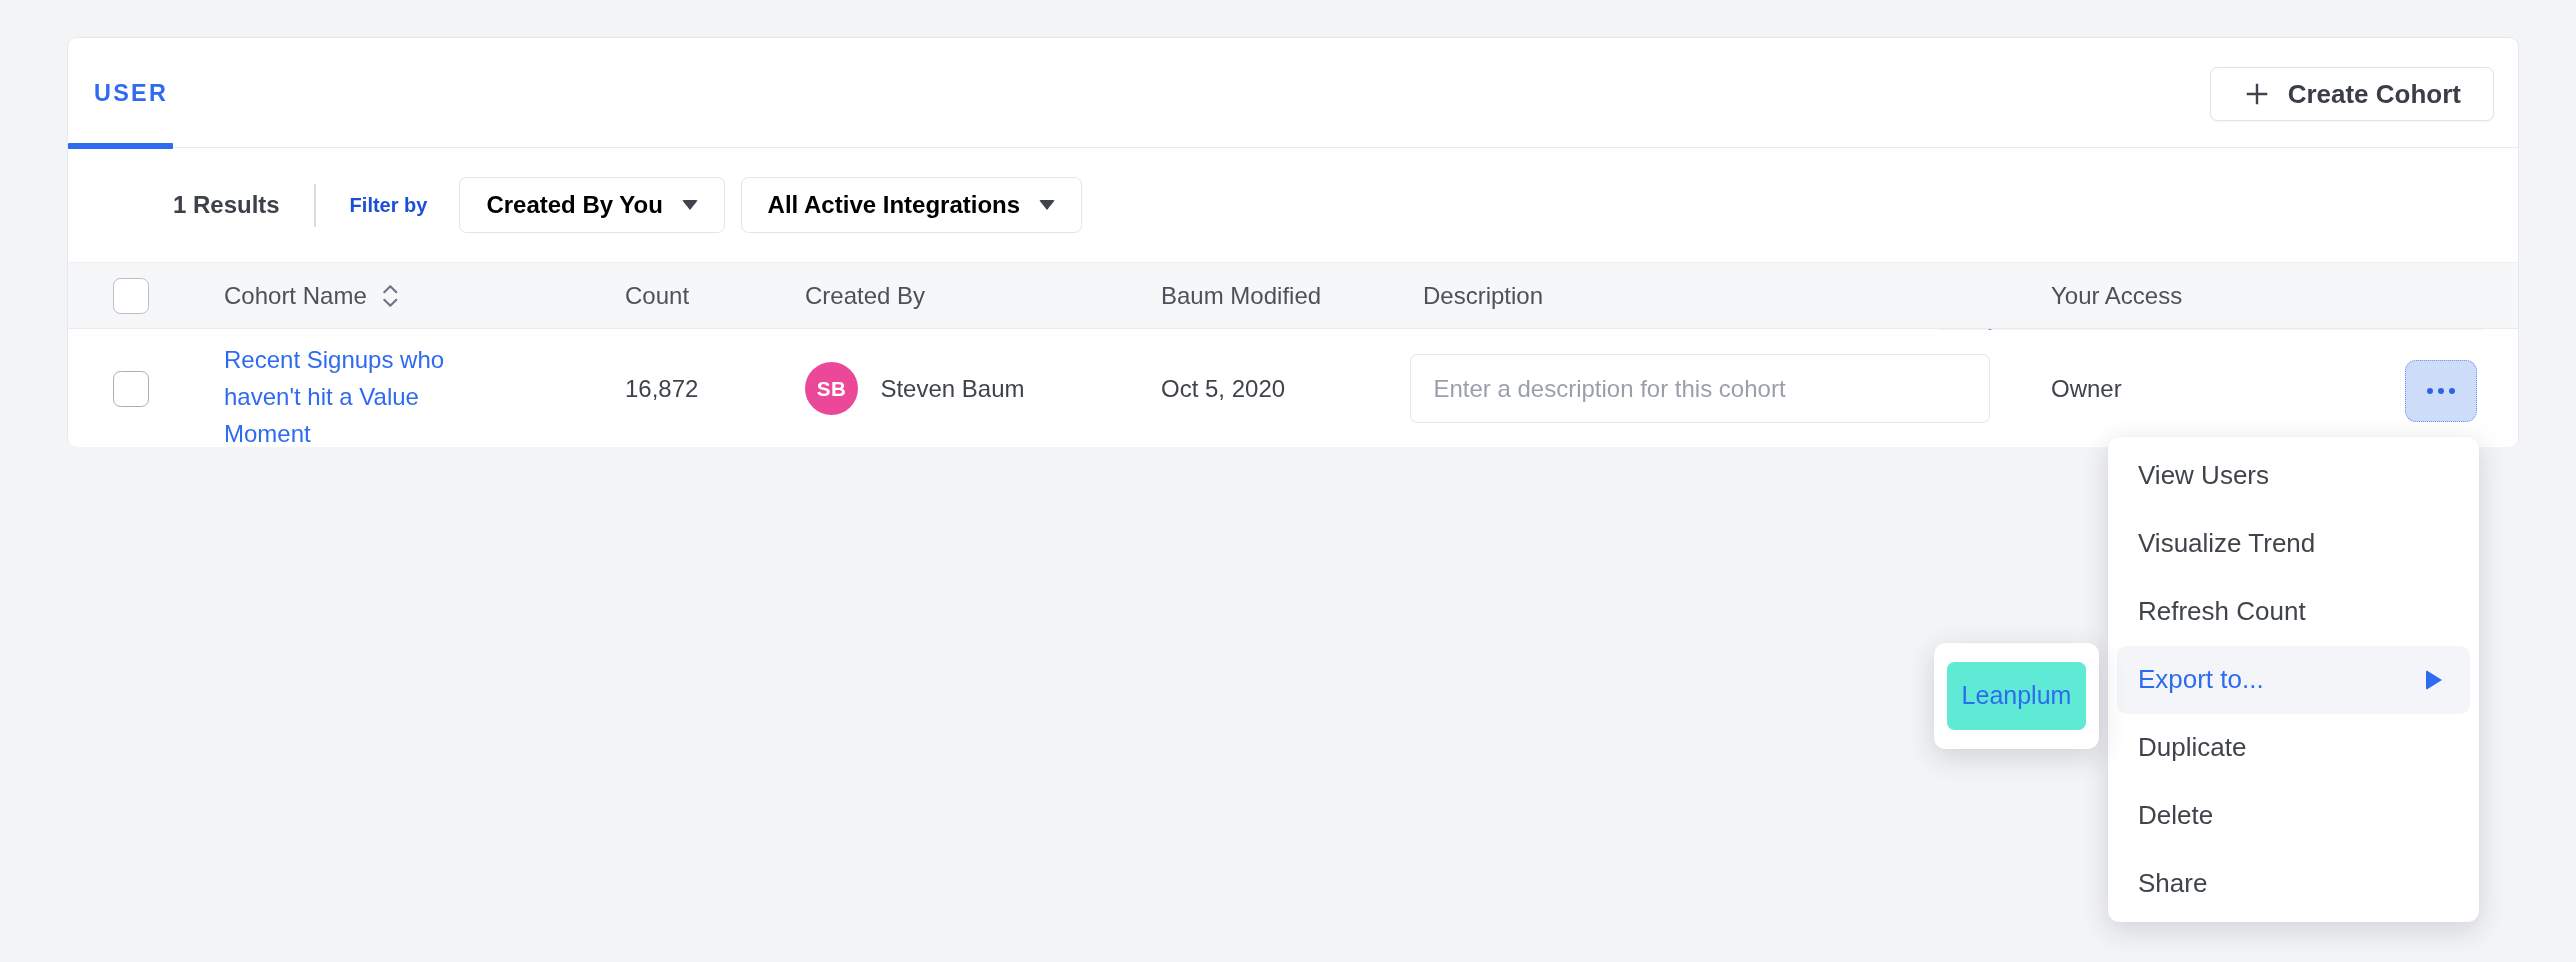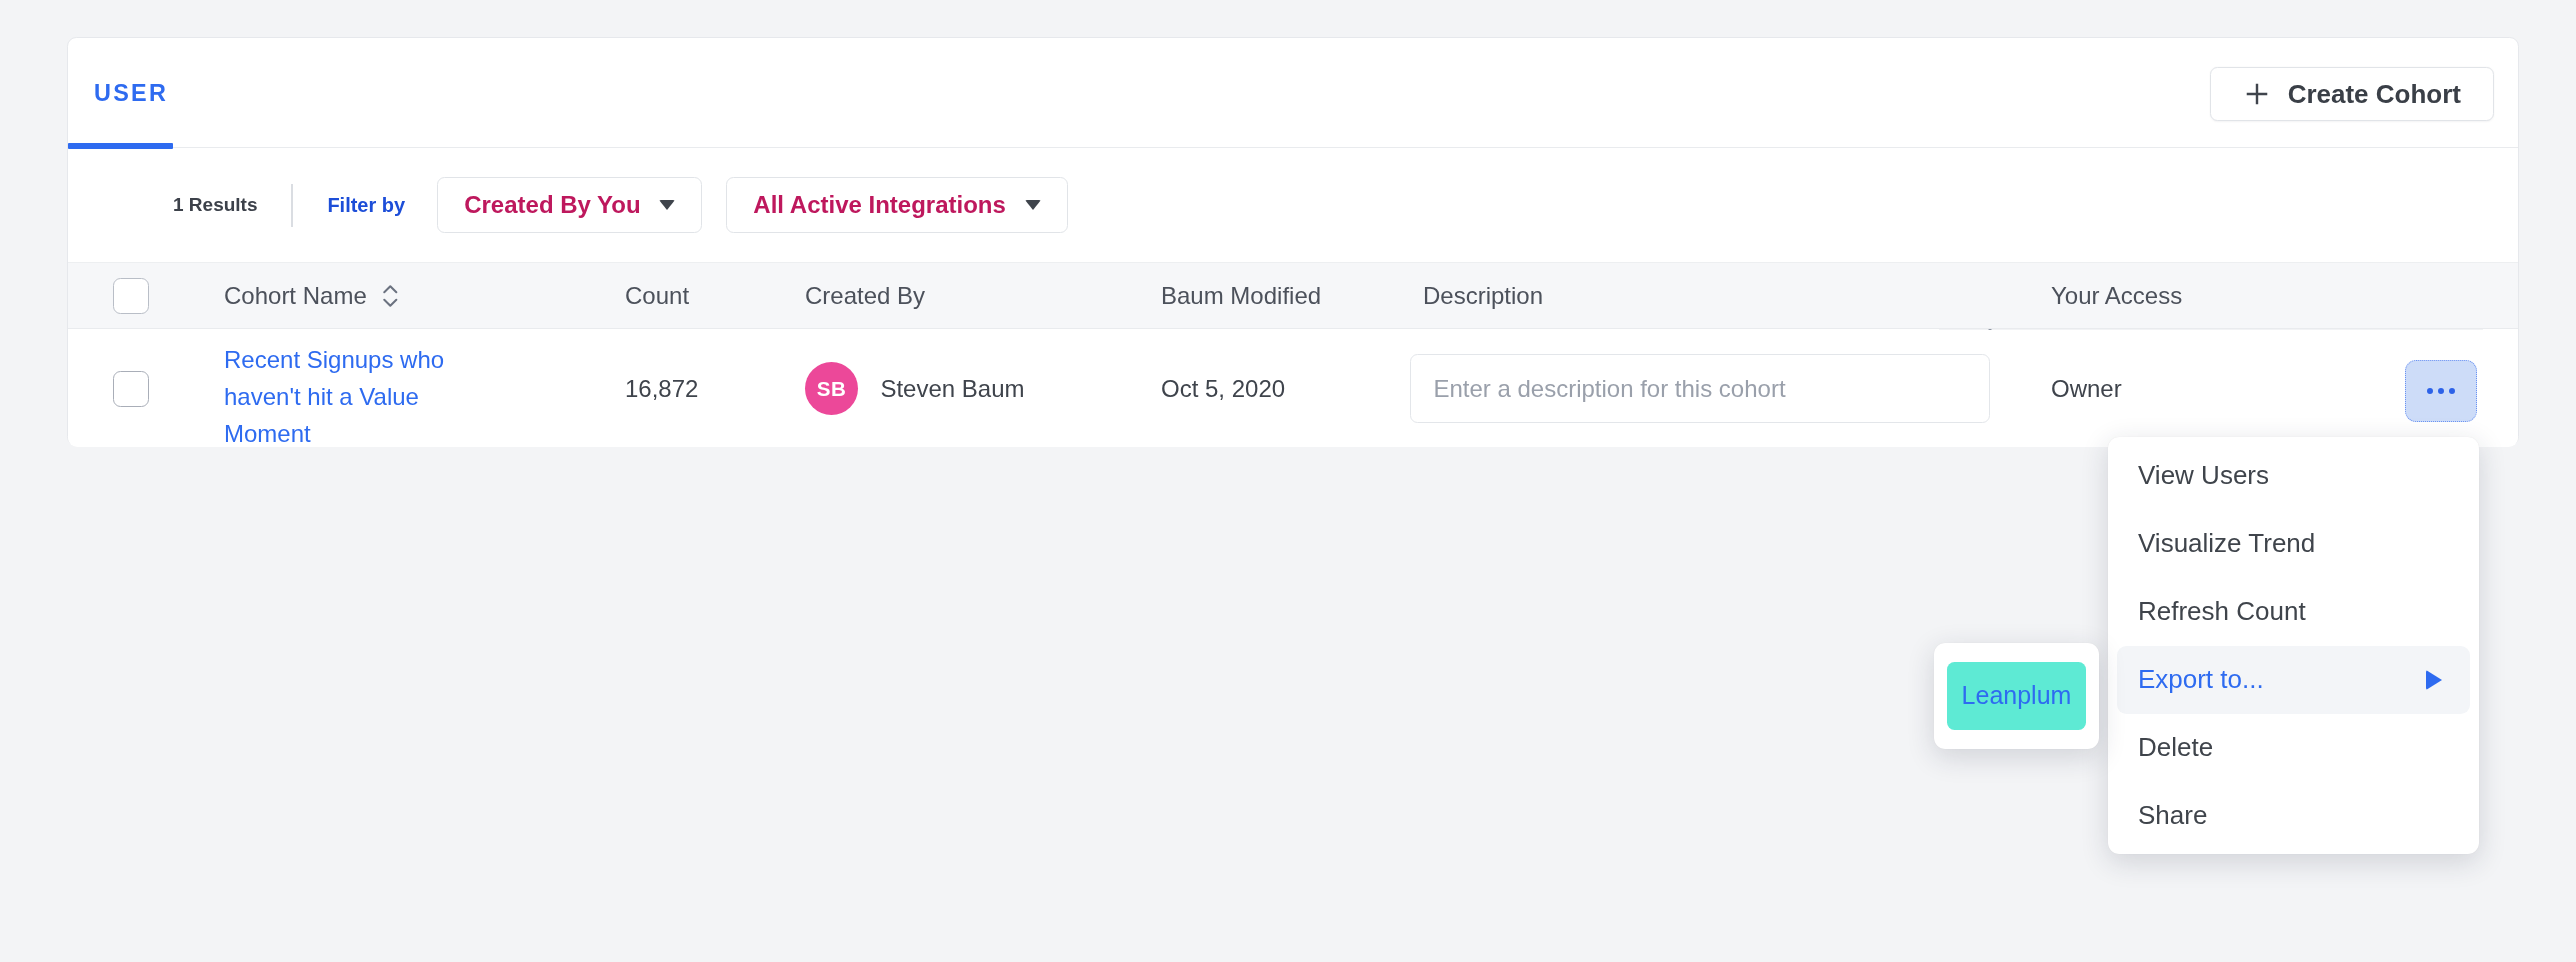--- a/index.html
+++ b/index.html
@@ -48,28 +48,28 @@
     display: flex; align-items: center; gap: 17px;
     cursor: pointer;
   }
   .create-btn-label { font-size: 26px; font-weight: 600; color: #3a3f47; }
 
   
   .filterbar {
     position: absolute; left: 0; top: 110px; right: 0; height: 114px;
     display: flex; align-items: center; padding-left: 105px;
   }
-  .results-count { font-size: 19px; font-weight: 600; color: #3c414a; }
+  .results-count { font-size: 24px; font-weight: 600; color: #3c414a; }
   .v-divider { width: 1.9px; height: 43px; background: #dadde2; margin: 0 34px; }
   .filter-by-label { font-size: 20px; font-weight: 600; color: #1d4ed8; margin-right: 32px; }
   .dropdown-btn {
-    height: 56px; padding: 0 26px; margin-right: 24px;
+    height: 56px; padding: 0 26px; margin-right: 16px;
     background: #fff; border: 0.9px solid #e1e4e8; border-radius: 7.5px;
     display: flex; align-items: center; gap: 18.7px;
-    font-size: 24px; font-weight: 600; color: #be185d;
+    font-size: 24px; font-weight: 600; color: #000000;
     cursor: pointer;
   }
   .caret-down {
     width: 0; height: 0;
     border-left: 8.4px solid transparent; border-right: 8.4px solid transparent;
     border-top: 10.3px solid #3f444c;
     border-radius: 1.9px;
   }
   .search-box {
     position: absolute; right: 35px; top: 135px;
@@ -268,20 +268,21 @@
   </div>
 
   <div class="context-menu">
     <div class="menu-item">View Users</div>
     <div class="menu-item">Visualize Trend</div>
     <div class="menu-item">Refresh Count</div>
     <div class="menu-item active">
       <span>Export to...</span>
       <span class="submenu-arrow"></span>
     </div>
+    <div class="menu-item">Duplicate</div>
     <div class="menu-item">Delete</div>
     <div class="menu-item">Share</div>
   </div>
 
   <div class="submenu">
     <div class="submenu-item">Leanplum</div>
   </div>
 
 </div>
 

